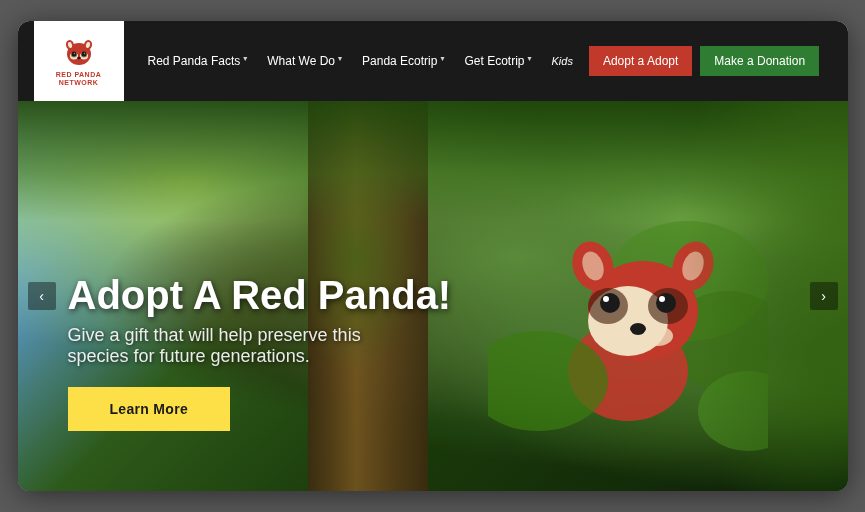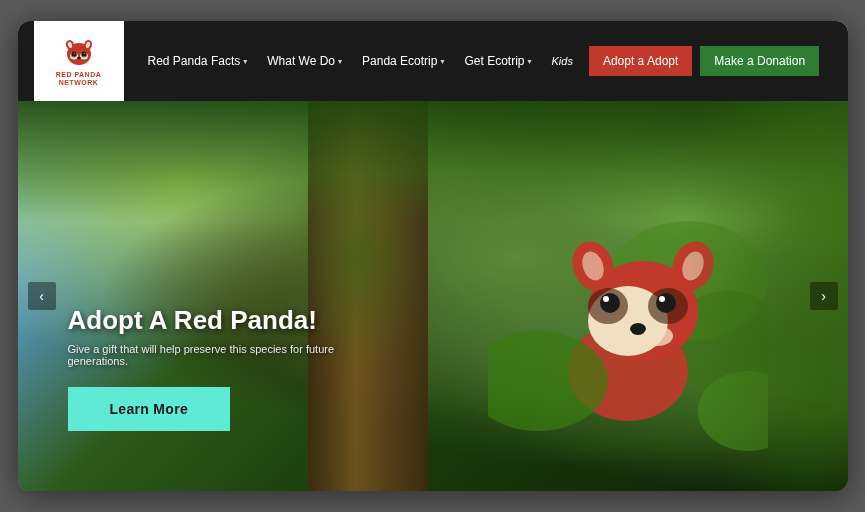--- a/index.html
+++ b/index.html
@@ -61,21 +61,20 @@
       flex: 1;
       margin-left: 16px;
     }
     .nav-item {
       color: #fff;
       font-size: 12px;
       padding: 6px 8px;
       cursor: pointer;
       white-space: nowrap;
       display: flex;
-      align-items: center;
       gap: 3px;
     }
     .nav-item .chevron {
       font-size: 8px;
       opacity: 0.8;
     }
     .nav-item-kids {
       color: #fff;
       font-style: italic;
       font-size: 11px;
@@ -186,36 +185,36 @@
     .arrow-left { left: 10px; }
     .arrow-right { right: 10px; }
     
     .hero-content {
       position: absolute;
       bottom: 60px;
       left: 50px;
       z-index: 5;
     }
     .hero-title {
-      font-size: 26px;
+      font-size: 40px;
       font-weight: 800;
       color: #fff;
       text-shadow: 1px 2px 6px rgba(0,0,0,0.7);
       margin-bottom: 8px;
       line-height: 1.1;
     }
     .hero-subtitle {
-      font-size: 11px;
+      font-size: 18px;
       color: rgba(255,255,255,0.9);
       text-shadow: 1px 1px 4px rgba(0,0,0,0.7);
       margin-bottom: 20px;
       max-width: 320px;
     }
     .learn-more-btn {
-      background: #5eead4;
+      background: #fde047;
       color: #1a1a1a;
       border: none;
       padding: 14px 42px;
       font-size: 14px;
       font-weight: 600;
       cursor: pointer;
       letter-spacing: 0.3px;
     }
   </style>
 </head>

